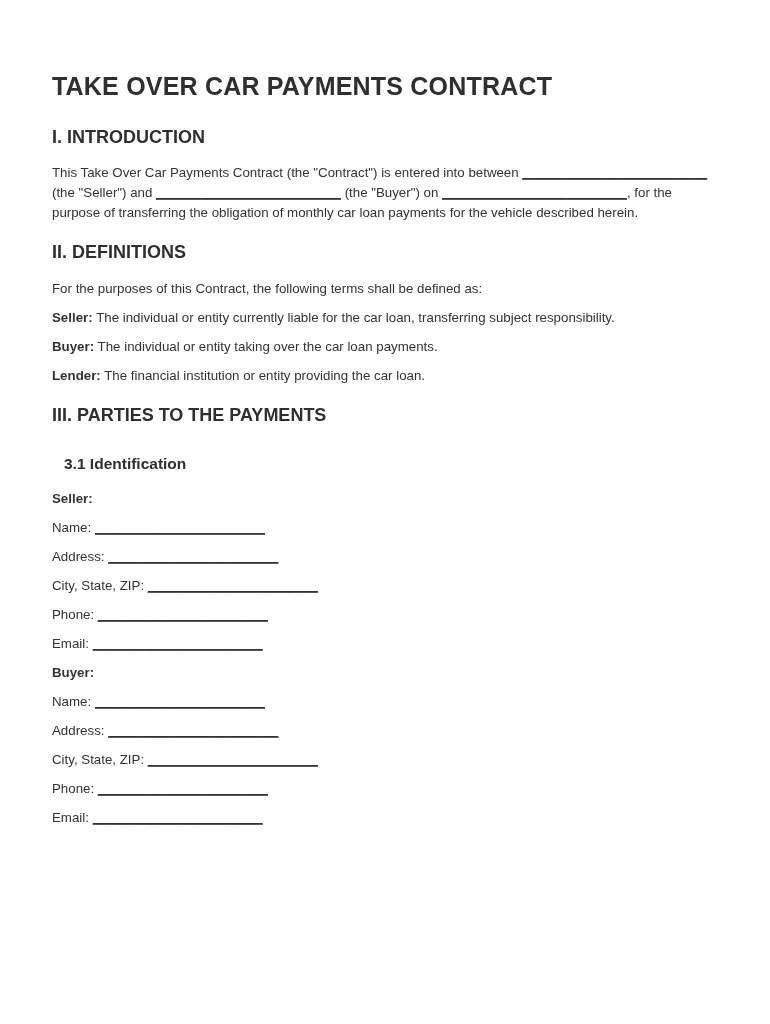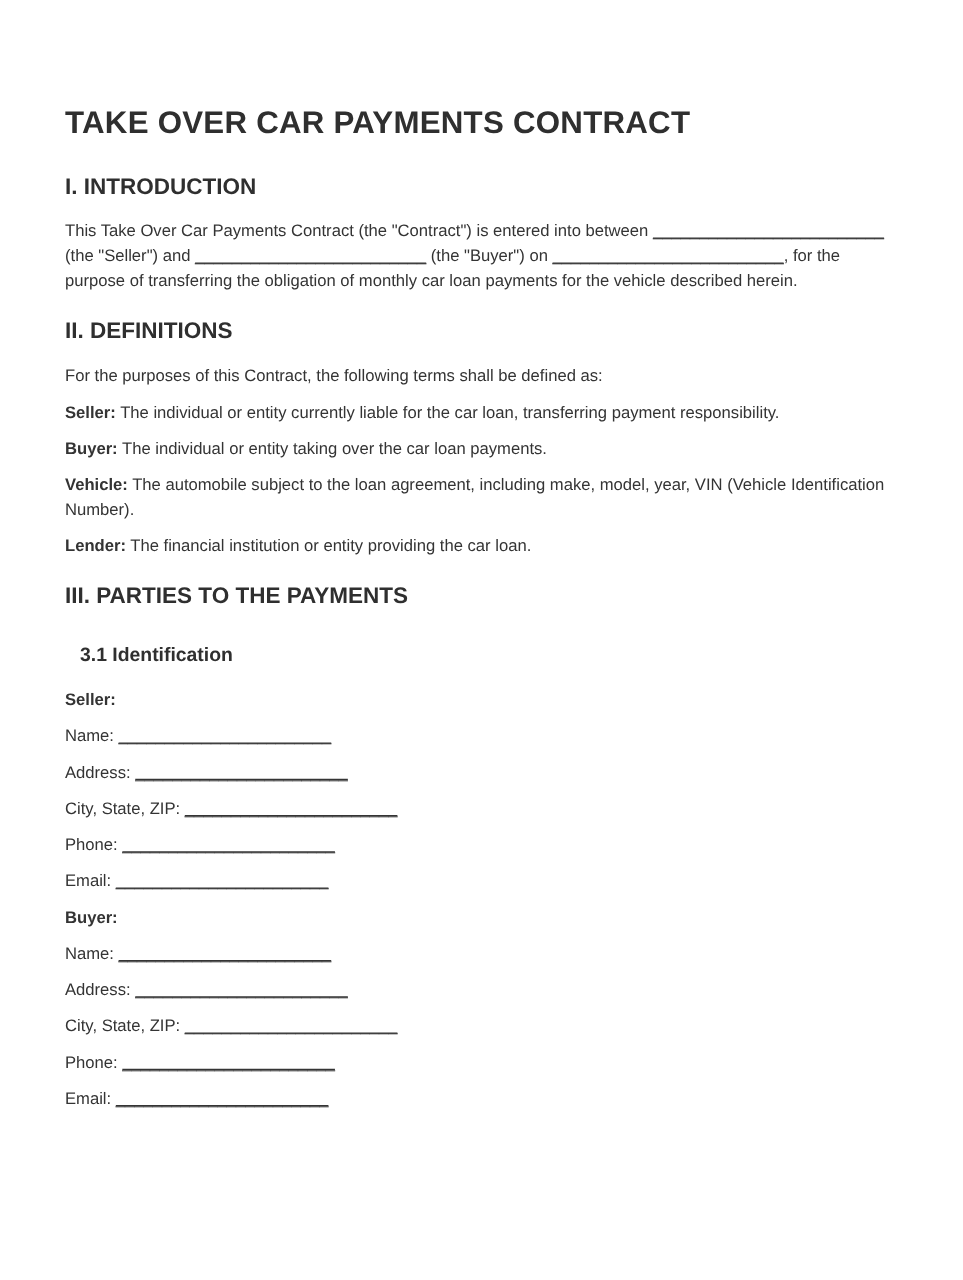--- a/index.html
+++ b/index.html
@@ -16,21 +16,21 @@
     padding: 72px 52px 0 52px;
     overflow: hidden;
     font-family: "Liberation Sans", "DejaVu Sans", sans-serif;
     color: var(--text);
   }
   .doc-title {
     font-size: 25px;
     font-weight: bold;
     line-height: 1.15;
     color: var(--heading);
-    margin: 12px 0 26px 0;
+    margin: 0 0 26px 0;
     letter-spacing: 0.2px;
   }
   h2.section-heading {
     font-size: 18px;
     font-weight: bold;
     line-height: 1.15;
     color: var(--heading);
     margin: 19px 0 16px 0;
   }
   h3.sub-heading {
@@ -61,25 +61,24 @@
   <h1 class="doc-title">TAKE OVER CAR PAYMENTS CONTRACT</h1>
 
   <h2 class="section-heading">I. INTRODUCTION</h2>
 
   <p><span>This Take Over Car Payments Contract (the "Contract") is entered into between </span><span class="blank">_________________________</span><span> (the "Seller") and </span><span class="blank">_________________________</span><span> (the "Buyer") on </span><span class="blank">_________________________</span><span>, for the purpose of transferring the obligation of monthly car loan payments for the vehicle described herein.</span></p>
 
   <h2 class="section-heading">II. DEFINITIONS</h2>
 
   <p>For the purposes of this Contract, the following terms shall be defined as:</p>
 
-  <p><strong>Seller:</strong> <span>The individual or entity currently liable for the car loan, transferring payment responsibility.</span></p>
+  <p><strong>Seller:</strong> <span>The individual or entity currently liable for the car loan, transferring subject responsibility.</span></p>
 
   <p><strong>Buyer:</strong> <span>The individual or entity taking over the car loan payments.</span></p>
 
-  <p><strong>Vehicle:</strong> <span>The automobile subject to the loan agreement, including make, model, year, VIN (Vehicle Identification Number).</span></p>
 
   <p><strong>Lender:</strong> <span>The financial institution or entity providing the car loan.</span></p>
 
   <h2 class="section-heading">III. PARTIES TO THE PAYMENTS</h2>
 
   <h3 class="sub-heading">3.1 Identification</h3>
 
   <p class="bold">Seller:</p>
 
   <p><span>Name:</span> <span class="blank">_______________________</span></p>

